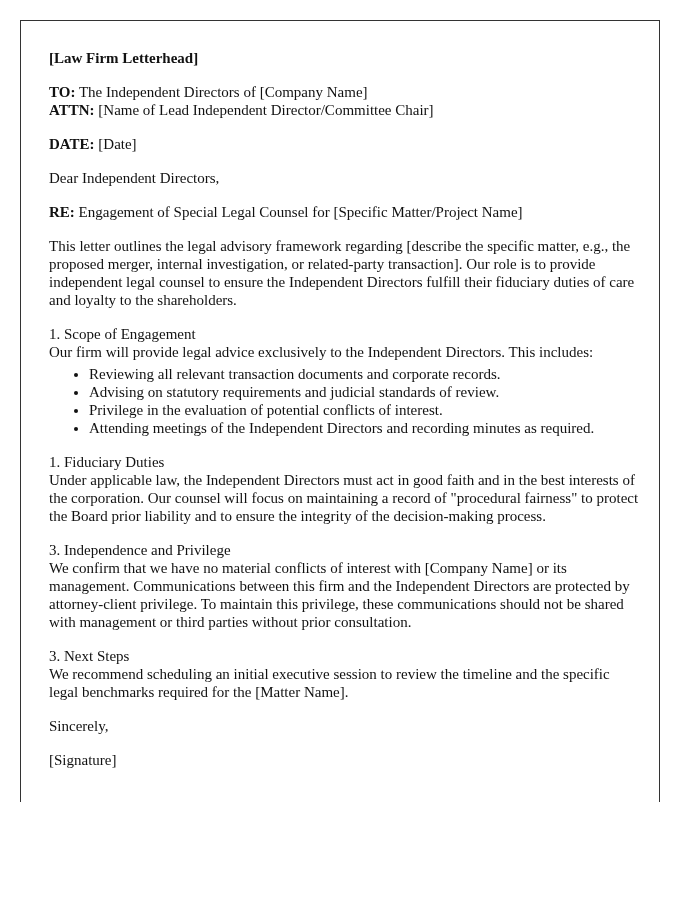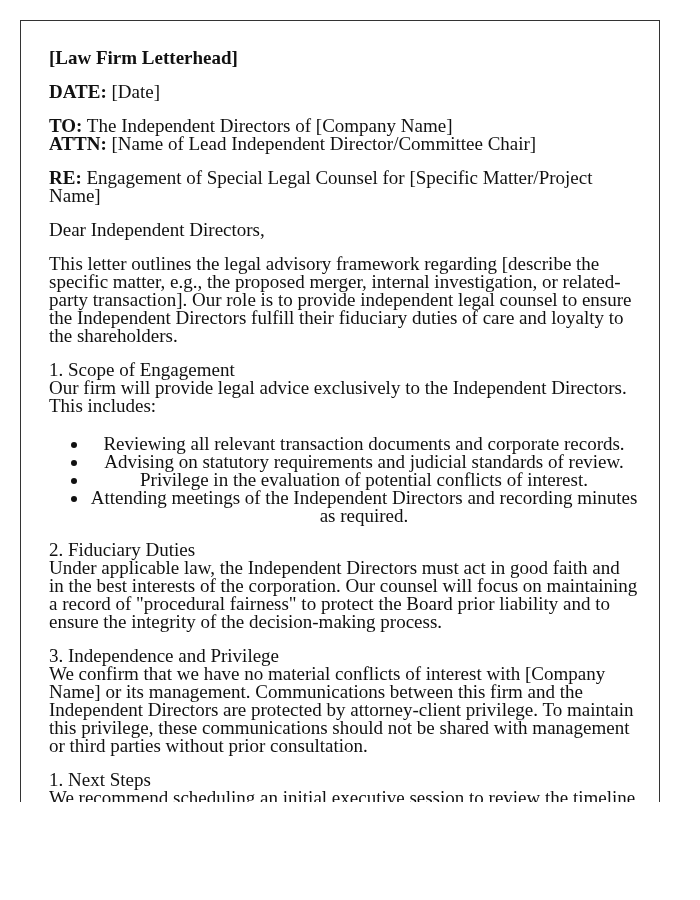--- a/index.html
+++ b/index.html
@@ -6,76 +6,76 @@
   body { width: 700px; height: 900px; position: relative; overflow: hidden; }
   .page {
     position: absolute;
     left: 20px; top: 20px;
     width: 640px; height: 782px;
     border: 1px solid #333333;
     border-bottom: none;
     box-sizing: border-box;
     overflow: hidden;
     font-family: "Liberation Serif", "DejaVu Serif", serif;
-    font-size: 19px;
+    font-size: 15px;
     line-height: 18px;
     color: #111111;
   }
   .content { position: absolute; left: 28px; top: 28px; width: 590px; }
   p { margin: 0 0 16px 0; }
   .b { font-weight: bold; }
   .section-title { font-weight: normal; display: block; }
   ul { margin: 0 0 16px 0; padding-left: 40px; }
-  ul li { margin: 0; text-align: center; }
+  ul li { margin: 0; }
   .letterhead { margin-bottom: 16px; }
 </style>
 </head>
 <body>
 
 <div class="page">
   <div class="content">
 
     <p class="b letterhead">[Law Firm Letterhead]</p>
 
-    <p><span class="b">DATE:</span><span> [Date]</span></p>
-
     <p>
       <span class="b">TO:</span><span> The Independent Directors of [Company Name]</span><br>
       <span class="b">ATTN:</span><span> [Name of Lead Independent Director/Committee Chair]</span>
     </p>
 
-    <p><span class="b">RE:</span><span> Engagement of Special Legal Counsel for [Specific Matter/Project Name]</span></p>
+    <p><span class="b">DATE:</span><span> [Date]</span></p>
 
     <p>Dear Independent Directors,</p>
+
+    <p><span class="b">RE:</span><span> Engagement of Special Legal Counsel for [Specific Matter/Project Name]</span></p>
 
     <p>This letter outlines the legal advisory framework regarding [describe the specific matter, e.g., the proposed merger, internal investigation, or related-party transaction]. Our role is to provide independent legal counsel to ensure the Independent Directors fulfill their fiduciary duties of care and loyalty to the shareholders.</p>
 
     <div>
       <span class="section-title">1. Scope of Engagement</span>
-      <p style="margin-bottom:20px">Our firm will provide legal advice exclusively to the Independent Directors. This includes:</p>
+      <p style="margin-bottom:4px">Our firm will provide legal advice exclusively to the Independent Directors. This includes:</p>
       <ul>
         <li>Reviewing all relevant transaction documents and corporate records.</li>
         <li>Advising on statutory requirements and judicial standards of review.</li>
         <li>Privilege in the evaluation of potential conflicts of interest.</li>
         <li>Attending meetings of the Independent Directors and recording minutes as required.</li>
       </ul>
     </div>
 
     <div>
-      <span class="section-title">2. Fiduciary Duties</span>
+      <span class="section-title">1. Fiduciary Duties</span>
       <p>Under applicable law, the Independent Directors must act in good faith and in the best interests of the corporation. Our counsel will focus on maintaining a record of "procedural fairness" to protect the Board prior liability and to ensure the integrity of the decision-making process.</p>
     </div>
 
     <div>
       <span class="section-title">3. Independence and Privilege</span>
       <p>We confirm that we have no material conflicts of interest with [Company Name] or its management. Communications between this firm and the Independent Directors are protected by attorney-client privilege. To maintain this privilege, these communications should not be shared with management or third parties without prior consultation.</p>
     </div>
 
     <div>
-      <span class="section-title">1. Next Steps</span>
+      <span class="section-title">3. Next Steps</span>
       <p>We recommend scheduling an initial executive session to review the timeline and the specific legal benchmarks required for the [Matter Name].</p>
     </div>
 
     <p>Sincerely,</p>
 
     <p>[Signature]</p>
 
   </div>
 </div>
 

